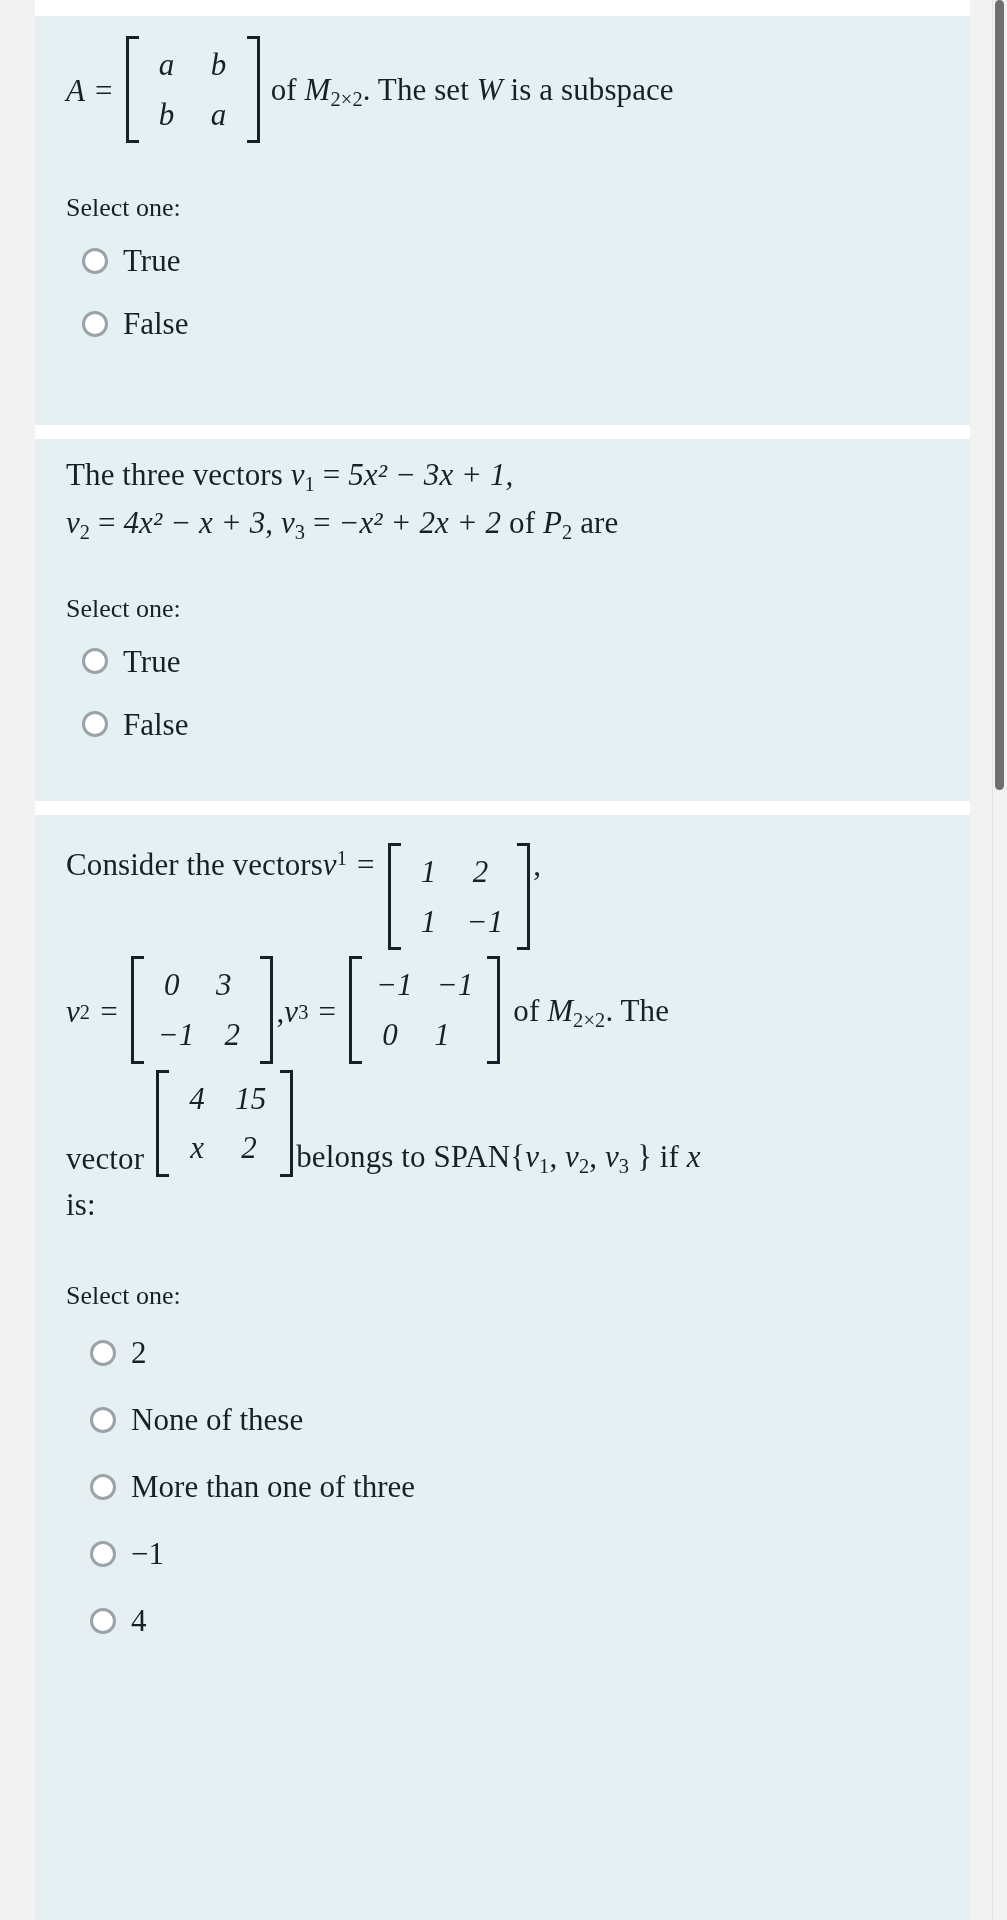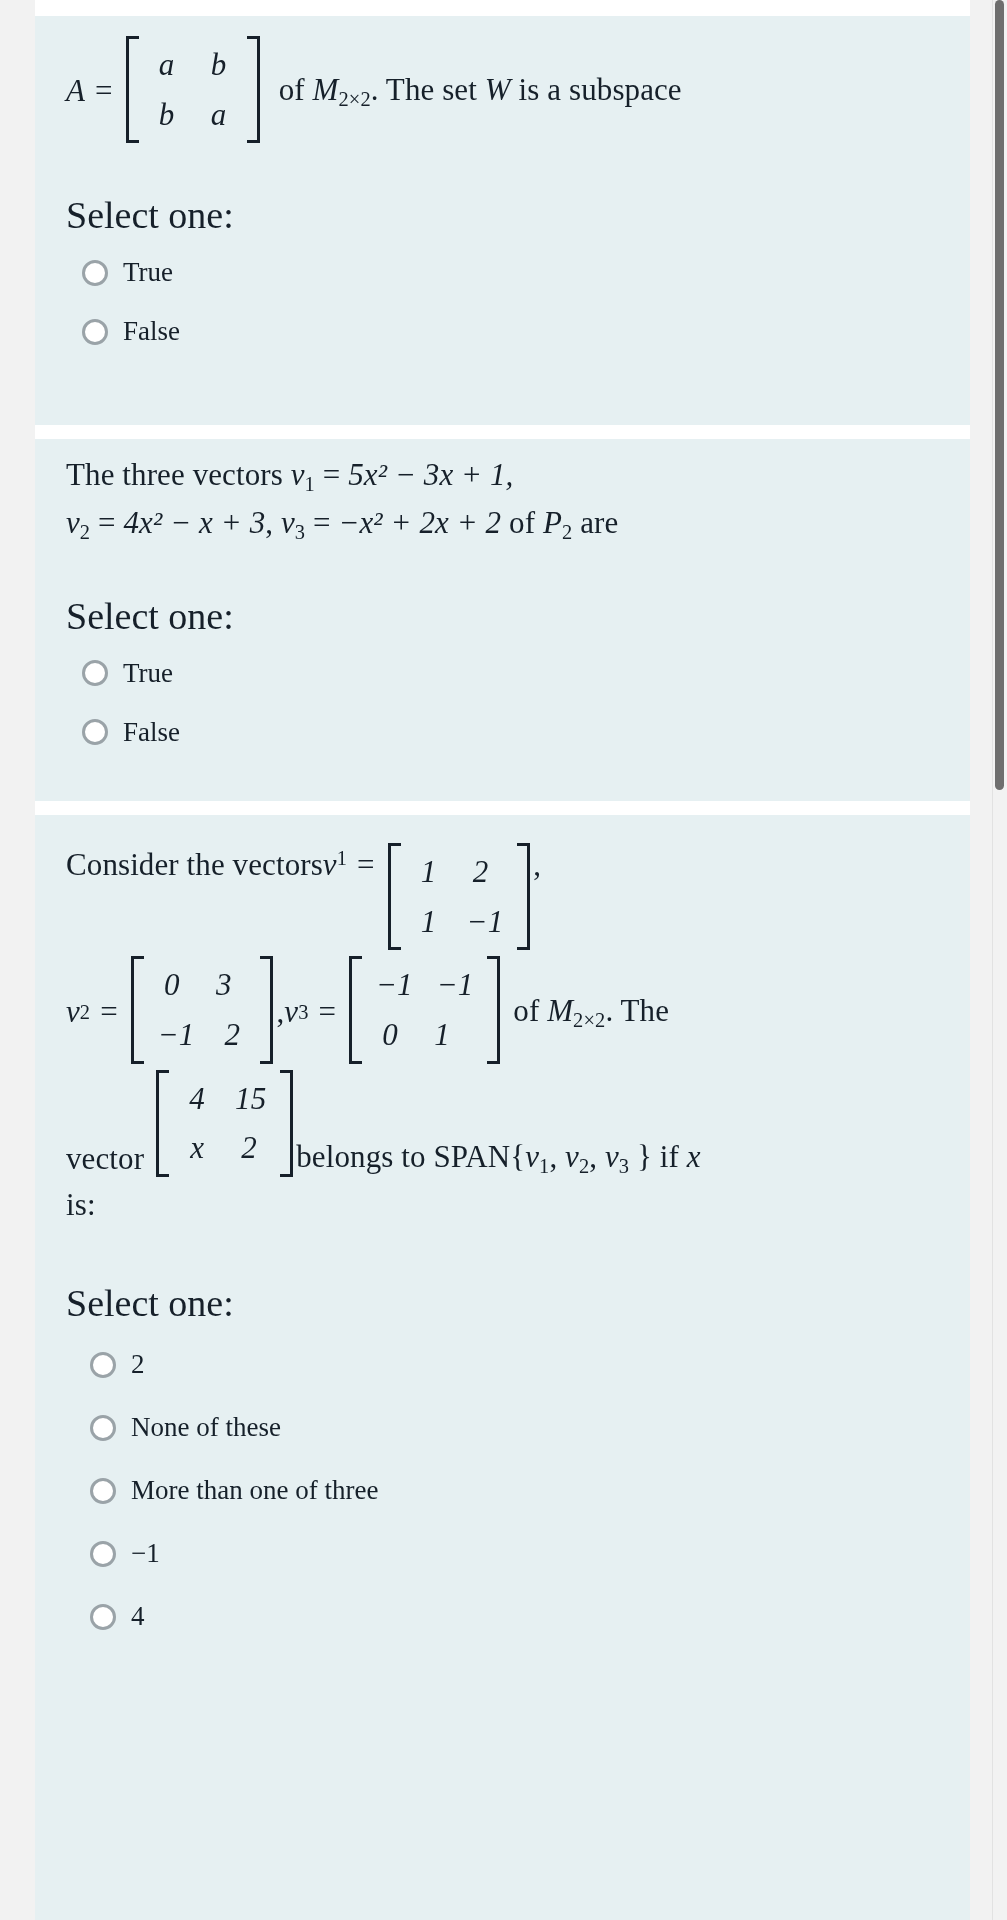--- a/index.html
+++ b/index.html
@@ -70,37 +70,37 @@
     padding: 3px 9px;
     text-align: center;
     font-style: italic;
     font-size: 30px;
     line-height: 1.15;
     color:#16202a;
   }
   .mat.big .cell { font-size: 31px; padding: 7px 12px; min-width: 52px; }
 
   .selectone {
-    font-size: 38px;
+    font-size: 26px;
     color: #16202a;
     font-family: "Liberation Serif", serif;
   }
   .opt {
     display: flex;
     align-items: center;
   }
   .radio {
     width: 26px; height: 26px;
     border-radius: 50%;
     border: 3px solid #9aa3a8;
     background: #ffffff;
     flex: 0 0 auto;
   }
   .optlabel {
-    font-size: 27px;
+    font-size: 31px;
     color: #16202a;
     margin-left: 15px;
     line-height: 1;
   }
 
   
   .sbtrack {
     position: absolute;
     top: 0; right: 0;
     width: 15px; height: 1920px;
@@ -137,21 +137,21 @@
                   <span class="cell">a</span>
                   <span class="cell">b</span>
                 </span>
                 <span class="row">
                   <span class="cell">b</span>
                   <span class="cell">a</span>
                 </span>
               </span>
               <span class="brk r"></span>
             </span>
-            <span style="margin-left:16px;" class="nbr"><span>of </span><span class="mv">M</span><span class="sub-up">2×2</span><span>. The set </span><span class="mv">W</span><span> is a subspace</span></span>
+            <span style="margin-left:8px;" class="nbr"><span>of </span><span class="mv">M</span><span class="sub-up">2×2</span><span>. The set </span><span class="mv">W</span><span> is a subspace</span></span>
           </div>
         </div>
 
         <div class="selectone" style="margin-top:48px;">Select one:</div>
 
         <div class="opt" style="margin-top:22px;margin-left:16px;">
           <span class="radio"></span>
           <span class="optlabel">True</span>
         </div>
         <div class="opt" style="margin-top:32px;margin-left:16px;">

